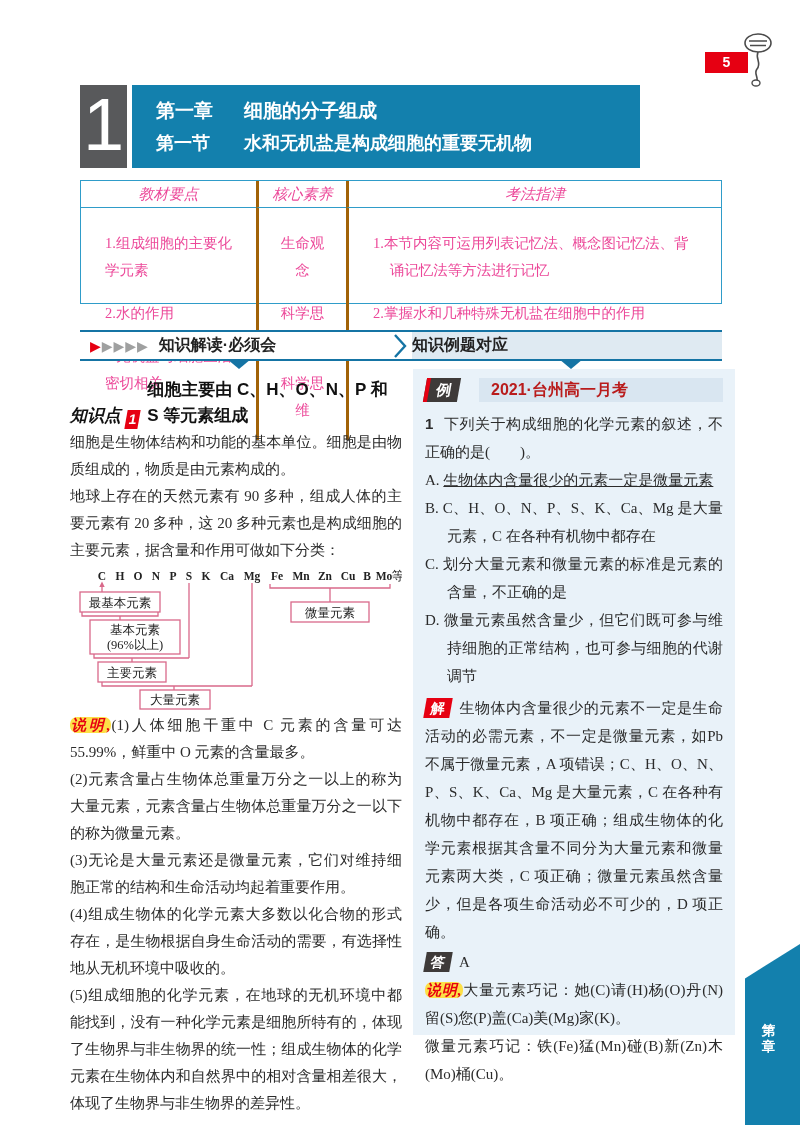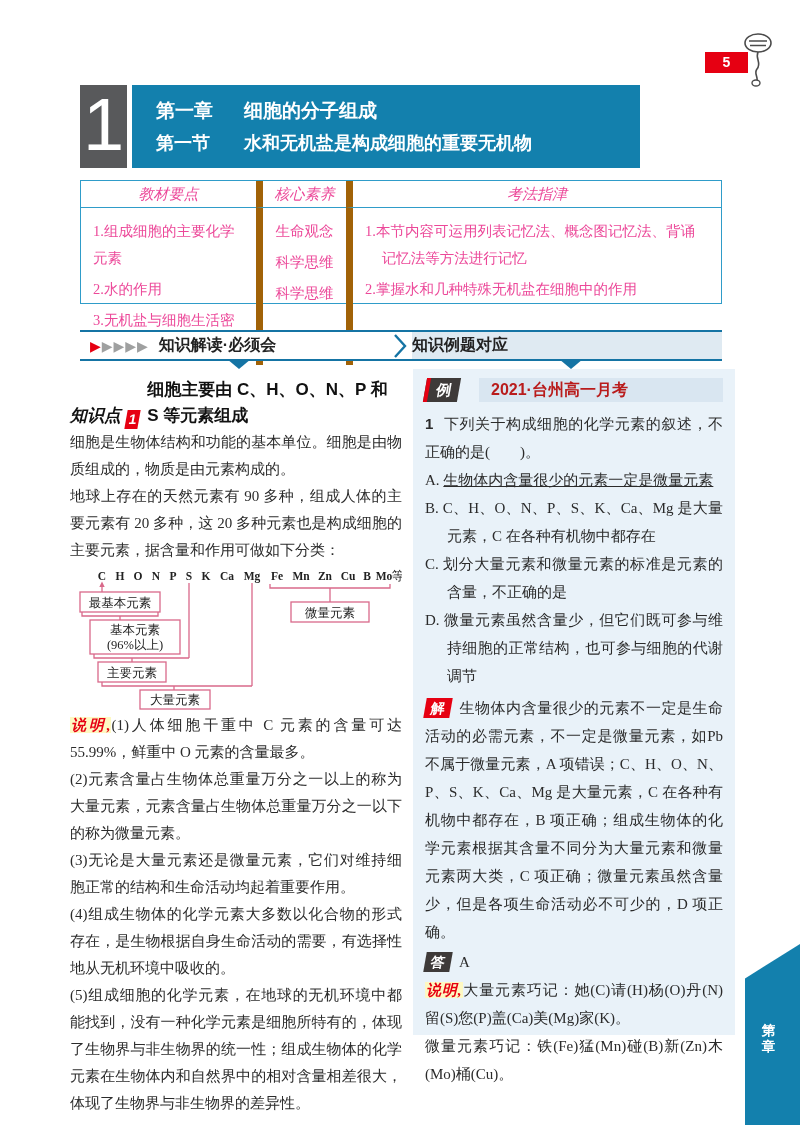--- a/index.html
+++ b/index.html
@@ -21,23 +21,23 @@
   .banner .row2{font-size:18px;}
   .banner .lab{display:inline-block;width:88px;}
 
   
   .tbl{position:absolute;left:80px;top:180px;width:642px;height:124px;border:1px solid #2f9cc9;
        box-sizing:border-box;display:grid;grid-template-columns:175px 90px 1fr;grid-template-rows:27px 1fr;
        font-family:"Liberation Serif","DejaVu Serif",serif;color:#ec4899;}
   .tbl .h{border-bottom:1px solid #2f9cc9;display:flex;align-items:center;justify-content:center;
           font-size:15px;font-style:italic;}
   .tbl .c{font-size:14.5px;line-height:27px;padding:6px 8px 0 8px;}
-  .tbl .bl{border-left:7px solid #a16207;}
+  .tbl .bl{border-left:3px solid #a16207;}
   .tbl .mid{text-align:center;padding-left:0;padding-right:0;}
-  .tbl p{margin:4px;}
+  .tbl p{margin:16px;}
   .tbl .hang p{padding-left:1.15em;text-indent:-1.15em;}
 
   
   .secbar{position:absolute;left:80px;top:330px;width:642px;height:27px;display:flex;
           border-top:2px solid #1574a4;border-bottom:2px solid #1574a4;box-sizing:content-box;}
   .secL{width:298px;background:#fff;display:flex;align-items:center;padding-left:10px;}
   .secChev{width:24px;background:#fff;display:flex;align-items:center;justify-content:center;}
   .secR{flex:1;background:#dfeaf2;display:flex;align-items:center;justify-content:flex-start;}
   .arr{font-size:14px;letter-spacing:1px;margin-right:10px;white-space:nowrap;}
   .arr .r{color:#e60012;} .arr .g{color:#9fa0a0;}
@@ -49,21 +49,21 @@
   .colL{position:absolute;left:70px;top:377px;width:332px;}
   .kp-head{display:flex;align-items:flex-end;font-size:17px;font-weight:bold;line-height:26px;}
   .kp-label{font-style:italic;white-space:nowrap;color:#111;}
   .kp-num{display:inline-block;background:#e60012;color:#fff;width:18px;height:19px;line-height:19px;
           text-align:center;font-size:14px;font-style:normal;transform:skewX(-10deg);margin:3px 4px 0 5px;}
   .kp-title{margin-left:4px;color:#111;}
   .serif{font-family:"Liberation Serif","DejaVu Serif",serif;}
   .colL p.body, .colR p.body{margin:0;font-family:"Liberation Serif","DejaVu Serif",serif;
       font-size:15px;line-height:27px;text-align:justify;color:#2b2b2b;}
   .colL .intro{margin-top:6px;}
-  .hl{background:#fef9c3;color:#e60012;font-weight:bold;font-style:italic;padding:0 1px;}
+  .hl{background:#fde047;color:#e60012;font-weight:bold;font-style:italic;padding:0 1px;border-radius:7px;}
 
   .diagram{display:block;margin:4px 0 2px 0;}
   .diagram text{fill:#222;}
   .diagram .el{font-family:"Liberation Serif","DejaVu Serif",serif;font-size:11.5px;font-weight:600;}
   .diagram .cjk{font-family:"Liberation Serif","DejaVu Serif",serif;font-size:12.5px;}
   .diagram .pk{stroke:#d9698a;stroke-width:1.3;fill:none;}
   .diagram rect{fill:#fff;stroke:#d9698a;stroke-width:1.3;}
 
   
   .colR{position:absolute;left:413px;top:369px;width:322px;height:666px;background:#e9f2f9;

